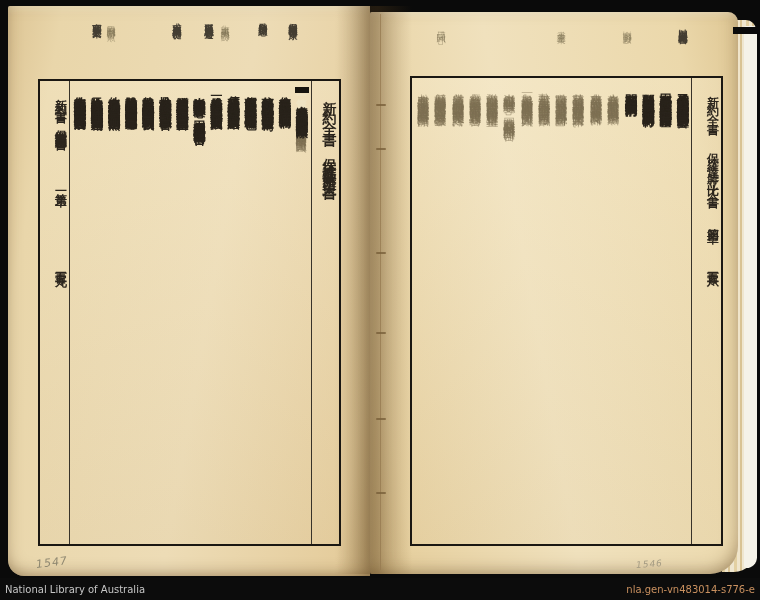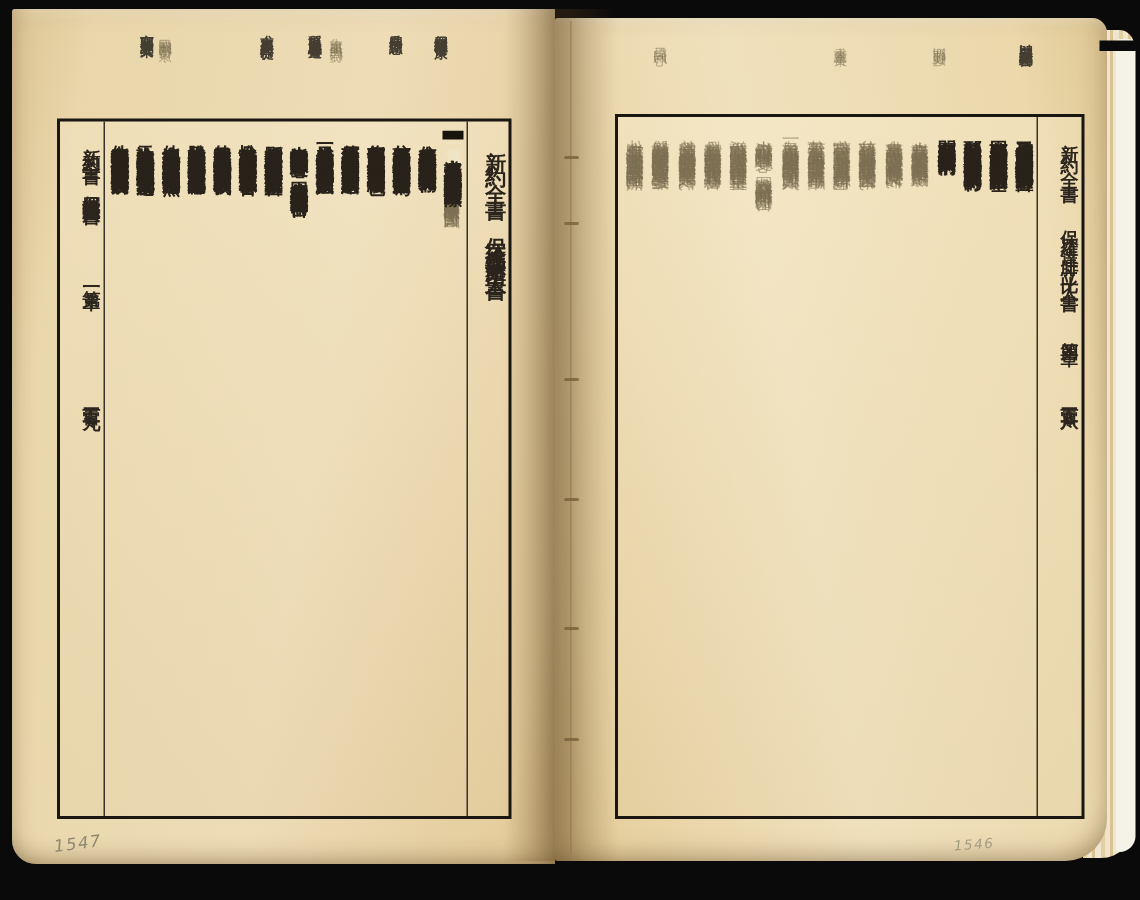--- a/index.html
+++ b/index.html
@@ -216,14 +216,18 @@
       <div class="bcol bleed">悅凡事能結成善果越發明白上帝照著他榮耀的權柄得著各樣的能力可以凡事歡歡喜喜</div>
       <div class="bcol bleed">的常忍久耐並且感謝上帝因爲他使我們能與衆聖徒有分同得光明中的基業又救了我們</div>
       <div class="bcol bleed">脫離黑暗的權勢將我們遷移到他愛子的國裏去我們因愛子得蒙救贖赦免罪惡這都是靠</div>
       <div class="bcol bleed">他流血之功他是不能看見的上帝的像是首生的在萬物之先因爲萬物都是靠他創造的無</div>
     </div>
   </div>
 
   <div class="pencil" id="pencil-left" style="left:36px;top:556px">1547</div>
   <div class="pencil" id="pencil-right" style="left:636px;top:559px">1546</div>
 
+  <div id="footer-bar">
+    <span id="footer-library">National Library of Australia</span>
+    <span id="footer-id">nla.gen-vn483014-s776-e</span>
+  </div>
 
 </div>
 
 </body></html>

